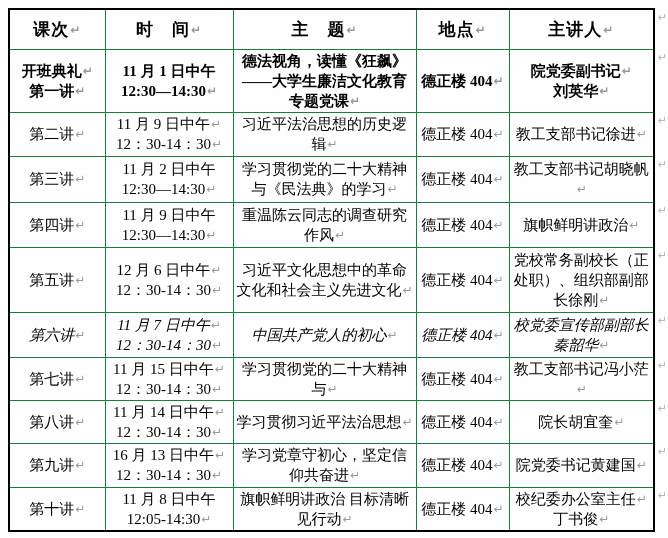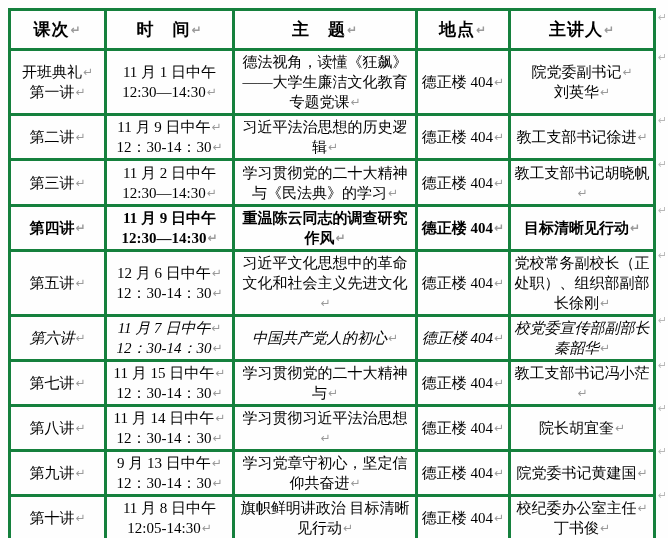--- a/index.html
+++ b/index.html
@@ -1,20 +1,20 @@
 <!DOCTYPE html>
 <html><head>
 <meta charset="utf-8">
 <style>
   html,body{margin:0;padding:0;background:#ffffff;}
   body{width:668px;height:538px;font-family:"Liberation Serif","DejaVu Serif",serif;color:#000;}
   .page{position:relative;width:668px;height:538px;background:#fefefe;overflow:hidden;}
   .table-wrap{position:absolute;left:8px;top:8px;width:660px;}
   table{border-collapse:collapse;table-layout:fixed;width:645px;border:2px solid #000;}
-  th,td{border:3px solid #15803d;text-align:center;vertical-align:middle;padding:1px 2px;overflow:hidden;}
+  th,td{border:1px solid #15803d;text-align:center;vertical-align:middle;padding:1px 2px;overflow:hidden;}
   thead tr{height:40px;}
   th{font-size:17px;font-weight:bold;letter-spacing:1px;}
   td{font-size:15px;line-height:20px;}
   .para{text-align:center;}
   .pmark{color:#9a9a9a;font-size:12px;line-height:1;font-family:"DejaVu Sans",sans-serif;margin-left:1px;vertical-align:1px;}
   .rowmark{position:absolute;left:650px;color:#b9b9b9;font-size:11px;font-family:"DejaVu Sans",sans-serif;}
 </style>
 </head>
 <body>
 
@@ -31,21 +31,21 @@
       <thead>
         <tr id="header-row">
             <th><span>课次</span><span class="pmark">↵</span></th>
             <th><span>时　间</span><span class="pmark">↵</span></th>
             <th><span>主　题</span><span class="pmark">↵</span></th>
             <th><span>地点</span><span class="pmark">↵</span></th>
             <th><span>主讲人</span><span class="pmark">↵</span></th>
           </tr>
       </thead>
       <tbody id="table-body">
-          <tr style="height: 62px;">
+          <tr style="height: 62px; font-weight: bold;">
             <td>
               <div class="para"><span>开班典礼</span><span class="pmark">↵</span></div>
               <div class="para"><span>第一讲</span><span class="pmark">↵</span></div>
             </td>
             <td>
               <div class="para"><span>11 月 1 日中午</span></div>
               <div class="para"><span>12:30—14:30</span><span class="pmark">↵</span></div>
             </td>
             <td>
               <div class="para"><span>德法视角，读懂《狂飙》——大学生廉洁文化教育专题党课</span><span class="pmark">↵</span></div>
@@ -87,36 +87,36 @@
             <td>
               <div class="para"><span>学习贯彻党的二十大精神与《民法典》的学习</span><span class="pmark">↵</span></div>
             </td>
             <td>
               <div class="para"><span>德正楼 404</span><span class="pmark">↵</span></div>
             </td>
             <td>
               <div class="para"><span>教工支部书记胡晓帆</span><span class="pmark">↵</span></div>
             </td>
           </tr>
-          <tr style="height: 45px; font-weight: bold;">
+          <tr style="height: 45px;">
             <td>
               <div class="para"><span>第四讲</span><span class="pmark">↵</span></div>
             </td>
             <td>
               <div class="para"><span>11 月 9 日中午</span></div>
               <div class="para"><span>12:30—14:30</span><span class="pmark">↵</span></div>
             </td>
             <td>
               <div class="para"><span>重温陈云同志的调查研究作风</span><span class="pmark">↵</span></div>
             </td>
             <td>
               <div class="para"><span>德正楼 404</span><span class="pmark">↵</span></div>
             </td>
             <td>
-              <div class="para"><span>目标清晰见行动</span><span class="pmark">↵</span></div>
+              <div class="para"><span>旗帜鲜明讲政治</span><span class="pmark">↵</span></div>
             </td>
           </tr>
           <tr style="height: 65px;">
             <td>
               <div class="para"><span>第五讲</span><span class="pmark">↵</span></div>
             </td>
             <td>
               <div class="para"><span>12 月 6 日中午</span><span class="pmark">↵</span></div>
               <div class="para"><span>12：30-14：30</span><span class="pmark">↵</span></div>
             </td>
@@ -182,21 +182,21 @@
             </td>
             <td>
               <div class="para"><span>院长胡宜奎</span><span class="pmark">↵</span></div>
             </td>
           </tr>
           <tr style="height: 44px;">
             <td>
               <div class="para"><span>第九讲</span><span class="pmark">↵</span></div>
             </td>
             <td>
-              <div class="para"><span>9 月 13 日中午</span><span class="pmark">↵</span></div>
+              <div class="para"><span>16 月 13 日中午</span><span class="pmark">↵</span></div>
               <div class="para"><span>12：30-14：30</span><span class="pmark">↵</span></div>
             </td>
             <td>
               <div class="para"><span>学习党章守初心，坚定信仰共奋进</span><span class="pmark">↵</span></div>
             </td>
             <td>
               <div class="para"><span>德正楼 404</span><span class="pmark">↵</span></div>
             </td>
             <td>
               <div class="para"><span>院党委书记黄建国</span><span class="pmark">↵</span></div>

